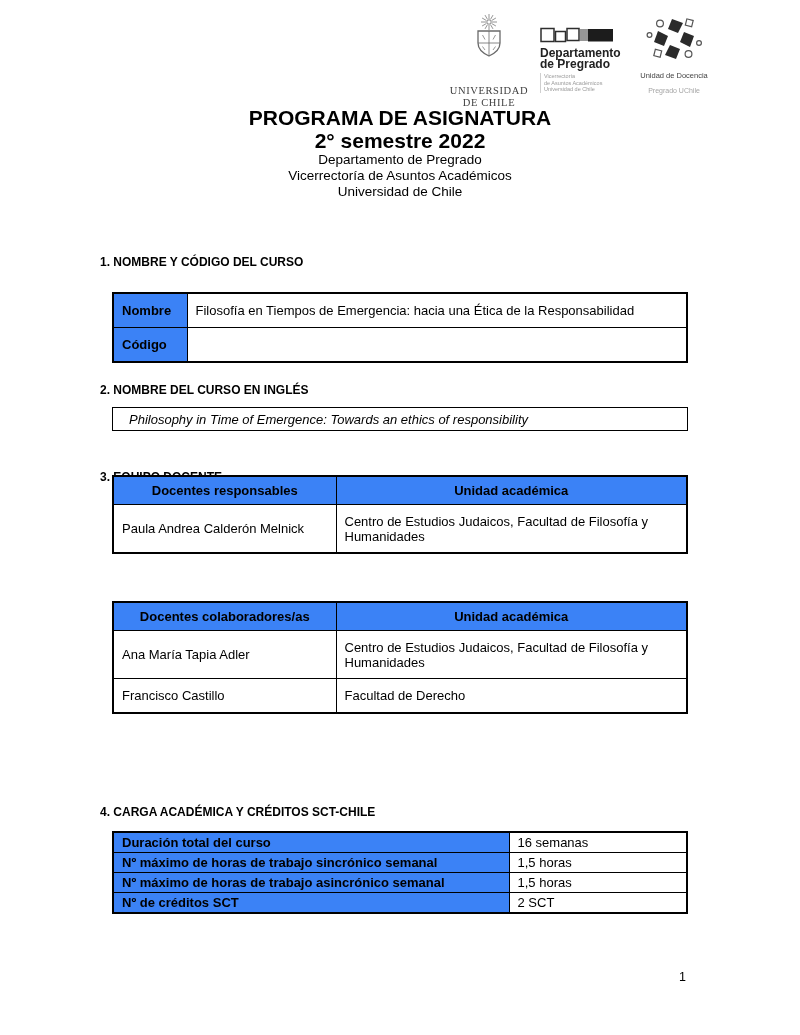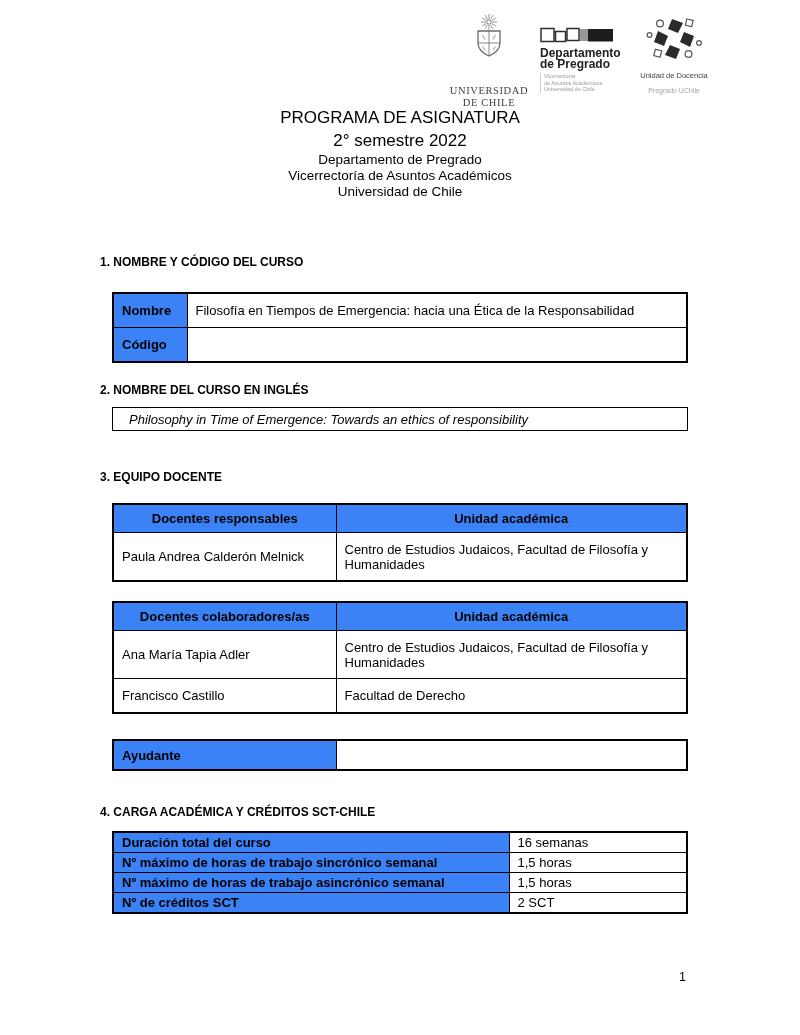--- a/index.html
+++ b/index.html
@@ -16,21 +16,21 @@
   .logo-docencia { width:76px; margin-left:16px; padding-top:4px;gap:7px; }
   .uchile-text { font-family:"Liberation Serif", serif; font-size:10.5px; line-height:12px;
     letter-spacing:0.6px; color:#3f3f3f; text-align:center; margin-top:2px; }
   .pregrado-title { font-size:12px; font-weight:bold; color:#222; line-height:11px; margin-top:4px; }
   .pregrado-sub { font-size:5.5px; color:#9a9a9a; line-height:6.5px; margin-top:3px;
     border-left:1px solid #cfcfcf; padding-left:3px; }
   .docencia-text1 { font-size:7.5px; color:#444; line-height:9px; margin-top:3px; text-align:center; }
   .docencia-text2 { font-size:7px; color:#a5a5a5; line-height:8px; text-align:center; }
   
   .title-block { position:absolute; top:107px; left:0; width:800px; text-align:center; }
-  .title-line { font-size:17px; font-weight:normal; line-height:22.5px; }
+  .title-line { font-size:21px; font-weight:bold; line-height:22.5px; }
   .subtitle-line { font-size:13.5px; line-height:16px; }
   
   .sec-heading { position:absolute; left:100px; font-size:12px; font-weight:bold; white-space:nowrap;text-align:right; }
   table.doc-table { position:absolute; left:112px; width:576px; border-collapse:collapse;
     table-layout:fixed; font-size:13px; border:2px solid #000; }
   table.doc-table td, table.doc-table th { border:1px solid #000; padding:2px 8px;
     vertical-align:middle; overflow:hidden; }
   .shade { background:#3b82f6;margin-left:36px; }
   .lbl { font-weight:bold; text-align:left; }
   .ctr { font-weight:bold; text-align:center; }
@@ -145,21 +145,21 @@
       <td class="val"></td>
     </tr>
   </tbody>
     </table>
 
   <div class="sec-heading" style="top:383px;">2. NOMBRE DEL CURSO EN INGLÉS</div>
   <div class="italic-box" style="top:407px;padding-left:16px;">Philosophy in Time of Emergence: Towards an ethics of responsibility</div>
 
   <div class="sec-heading" style="top:470px;">3. EQUIPO DOCENTE</div>
 
-  <table class="doc-table" style="top:503px;">
+  <table class="doc-table" style="top:475px;">
     <colgroup>
         <col style="width:223px;">
         <col>
       </colgroup>
     <tbody>
         <tr>
       <th class="shade ctr" style="height:23px;">Docentes responsables</th>
       <th class="shade ctr">Unidad académica</th>
     </tr>
     <tr>
@@ -183,32 +183,20 @@
       <td class="val" style="height:43px;">Ana María Tapia Adler</td>
       <td class="val">Centro de Estudios Judaicos, Facultad de Filosofía y Humanidades</td>
     </tr>
     <tr>
       <td class="val" style="height:29px;">Francisco Castillo</td>
       <td class="val">Facultad de Derecho</td>
     </tr>
   </tbody>
     </table>
 
-  <table class="doc-table" style="top:739px;">
-    <colgroup>
-        <col style="width:223px;">
-        <col>
-      </colgroup>
-    <tbody>
-        <tr>
-      <td class="shade lbl" style="height:24px;">Ayudante</td>
-      <td class="val"></td>
-    </tr>
-  </tbody>
-    </table>
 
   <div class="sec-heading" style="top:805px;">4. CARGA ACADÉMICA Y CRÉDITOS SCT-CHILE</div>
   <table class="doc-table" style="top:831px;">
     <colgroup>
         <col style="width:396px;">
         <col>
       </colgroup>
     <tbody>
         <tr>
       <td class="shade lbl" style="height:14px;">Duración total del curso</td>

